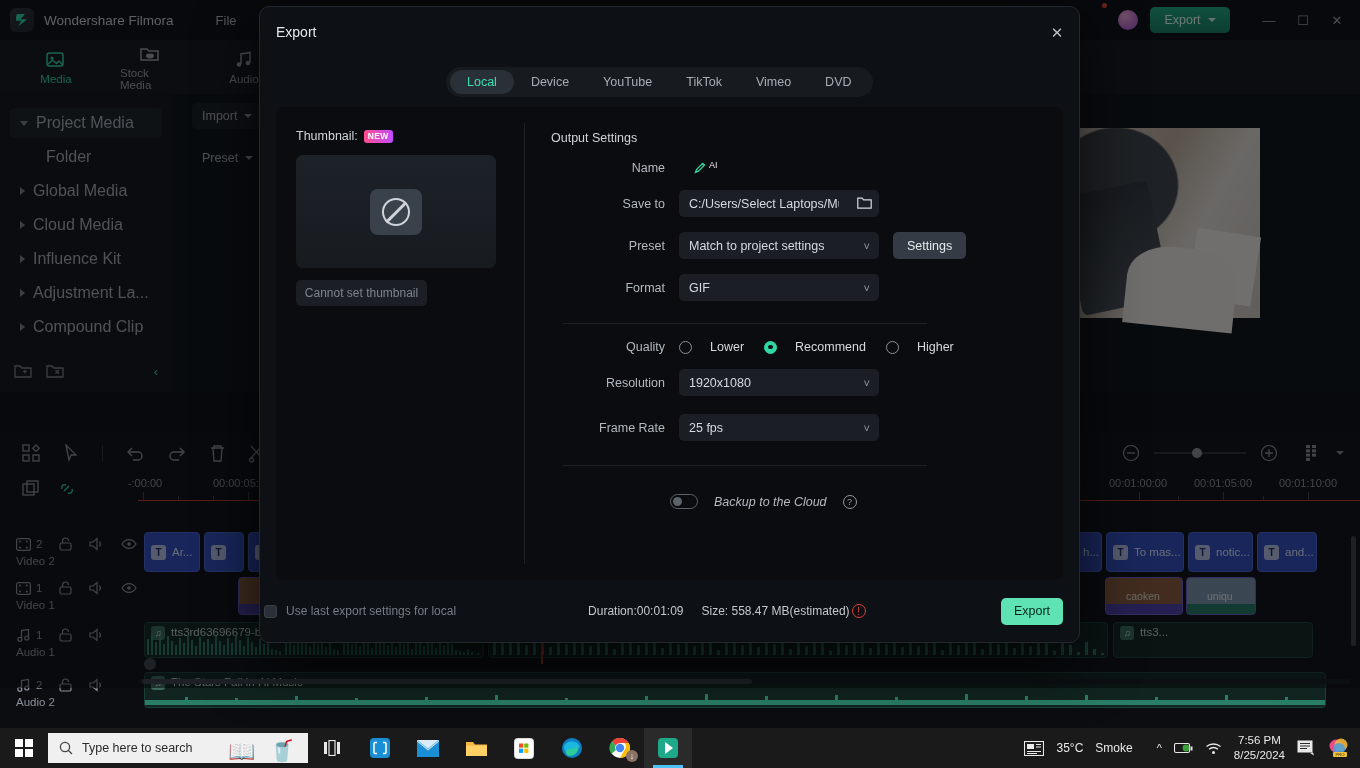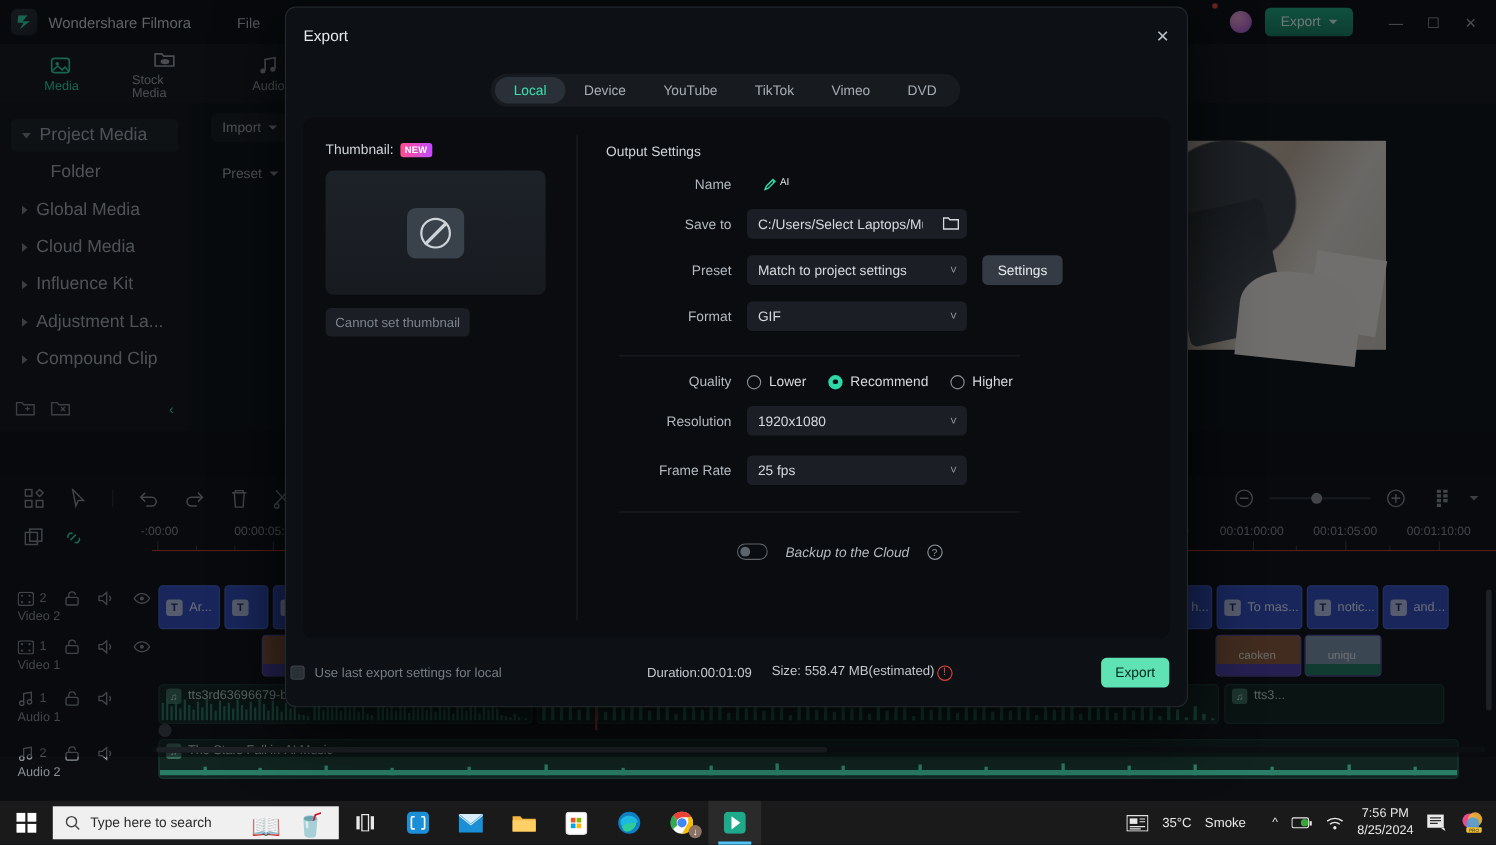--- a/index.html
+++ b/index.html
@@ -183,21 +183,21 @@
   .ai-pen { margin-left: 14px; color:#e5e5e5; display:flex; align-items:flex-start; gap:1px; }
   .ai-pen .ai-t { font-size: 9px; }
   .settings-btn { margin-left: 14px; height: 27px; padding: 0 14px; border-radius:5px;
     background:#343b44; color:#e6e9ec; font-size:12.5px; display:flex; align-items:center; }
   .divider { height:1px; background:#1c2126; margin: 22px 0 0 12px; width: 364px; }
 
   .radio { width: 13px; height: 13px; border-radius:50%; border:1.6px solid #8b9199; position:relative; flex:none;}
   .radio.on { border-color:#2ed8a7; background:#2ed8a7; }
   .radio.on::after { content:""; position:absolute; left:3.2px; top:3.2px; width:4.6px; height:4.6px;
     border-radius:50%; background:#0d1014; }
-  .ropt { display:flex; align-items:center; gap: 7px; font-size:12.5px; color:#d6d9dd; margin-right: 20px; }
+  .ropt { display:flex; align-items:center; gap: 18px; font-size:12.5px; color:#d6d9dd; margin-right: 20px; }
 
   .toggle { width: 28px; height: 15px; border-radius: 8px; border:1.5px solid #8b9199; position:relative; flex:none; }
   .toggle .knob { position:absolute; left: 2px; top: 2px; width: 9px; height: 9px; border-radius:50%; background:#8b9199;}
   .toggle.dim2 { border-color:#5c636b; }
   .toggle.dim2 .knob { background:#5c636b; }
   .toggle.bright { border-color:#e6e9ec; }
   .toggle.bright .knob { background:#e6e9ec; }
   .togrow { display:flex; align-items:center; gap: 16px; }
   .togrow .tlab { font-size:12.5px; color:#d6d9dd;font-style:italic; }
   .qmark { width:14px;height:14px;border-radius:50%;border:1.2px solid #9099a2;color:#9099a2;

